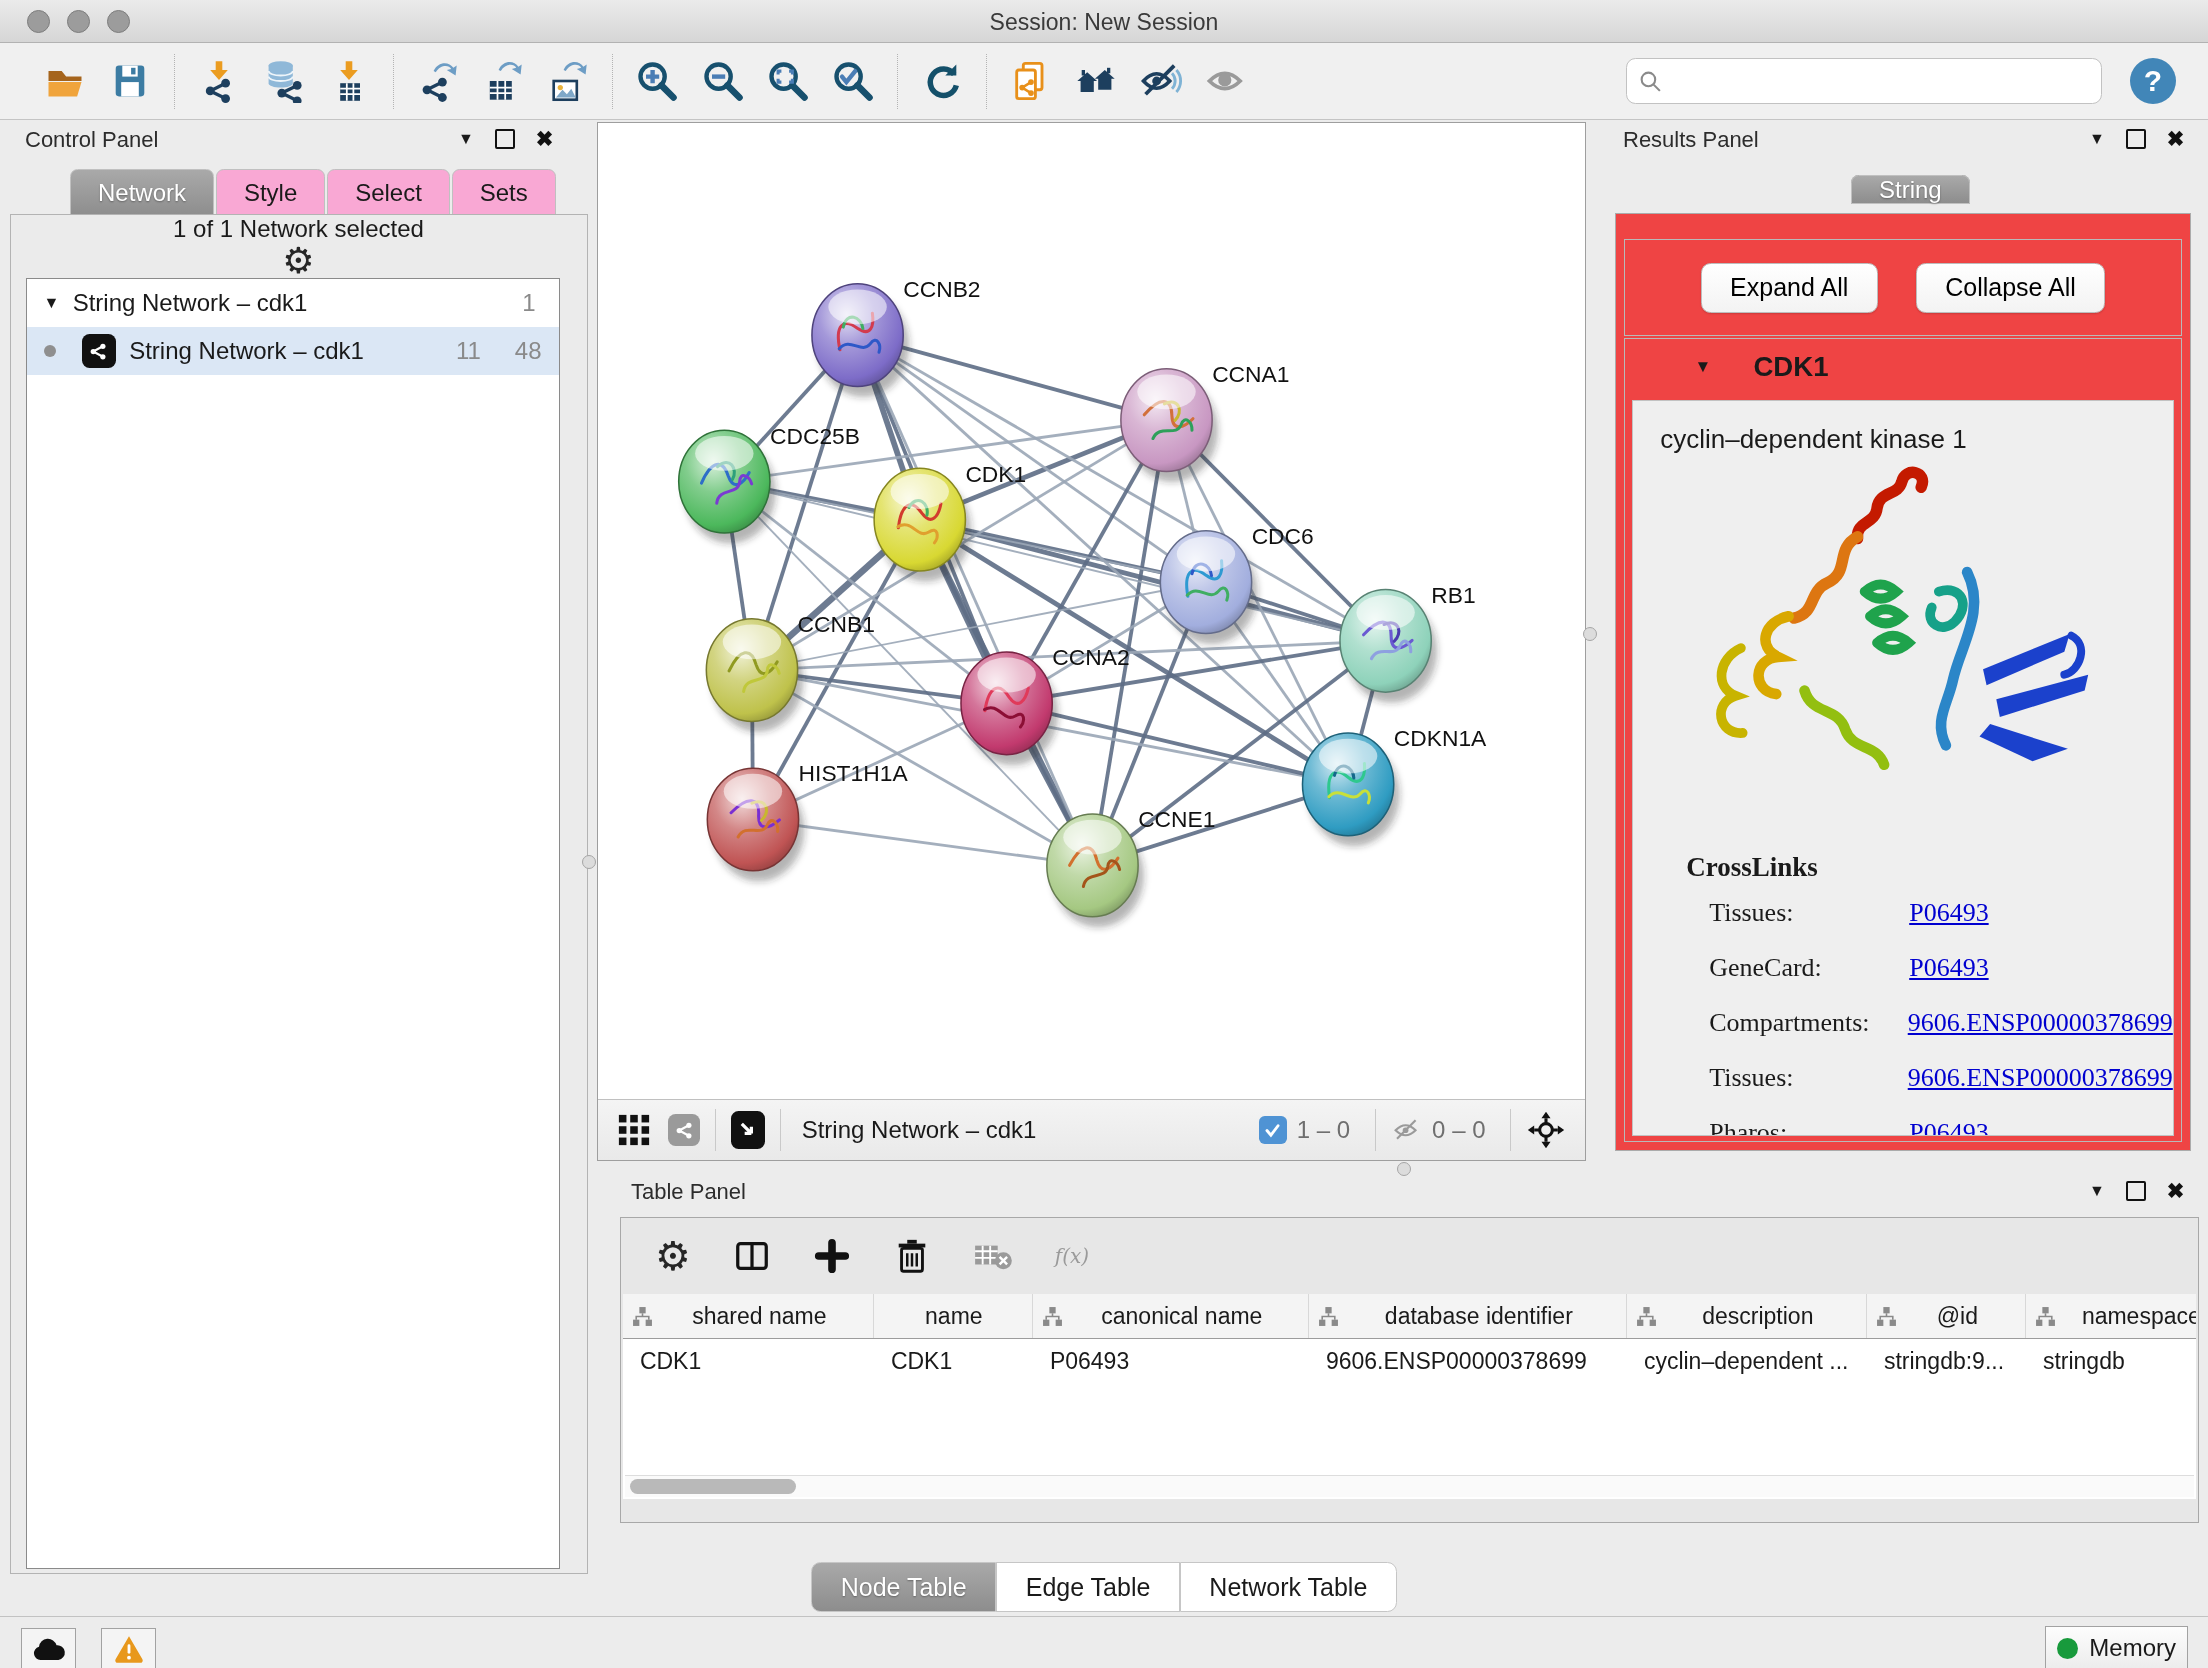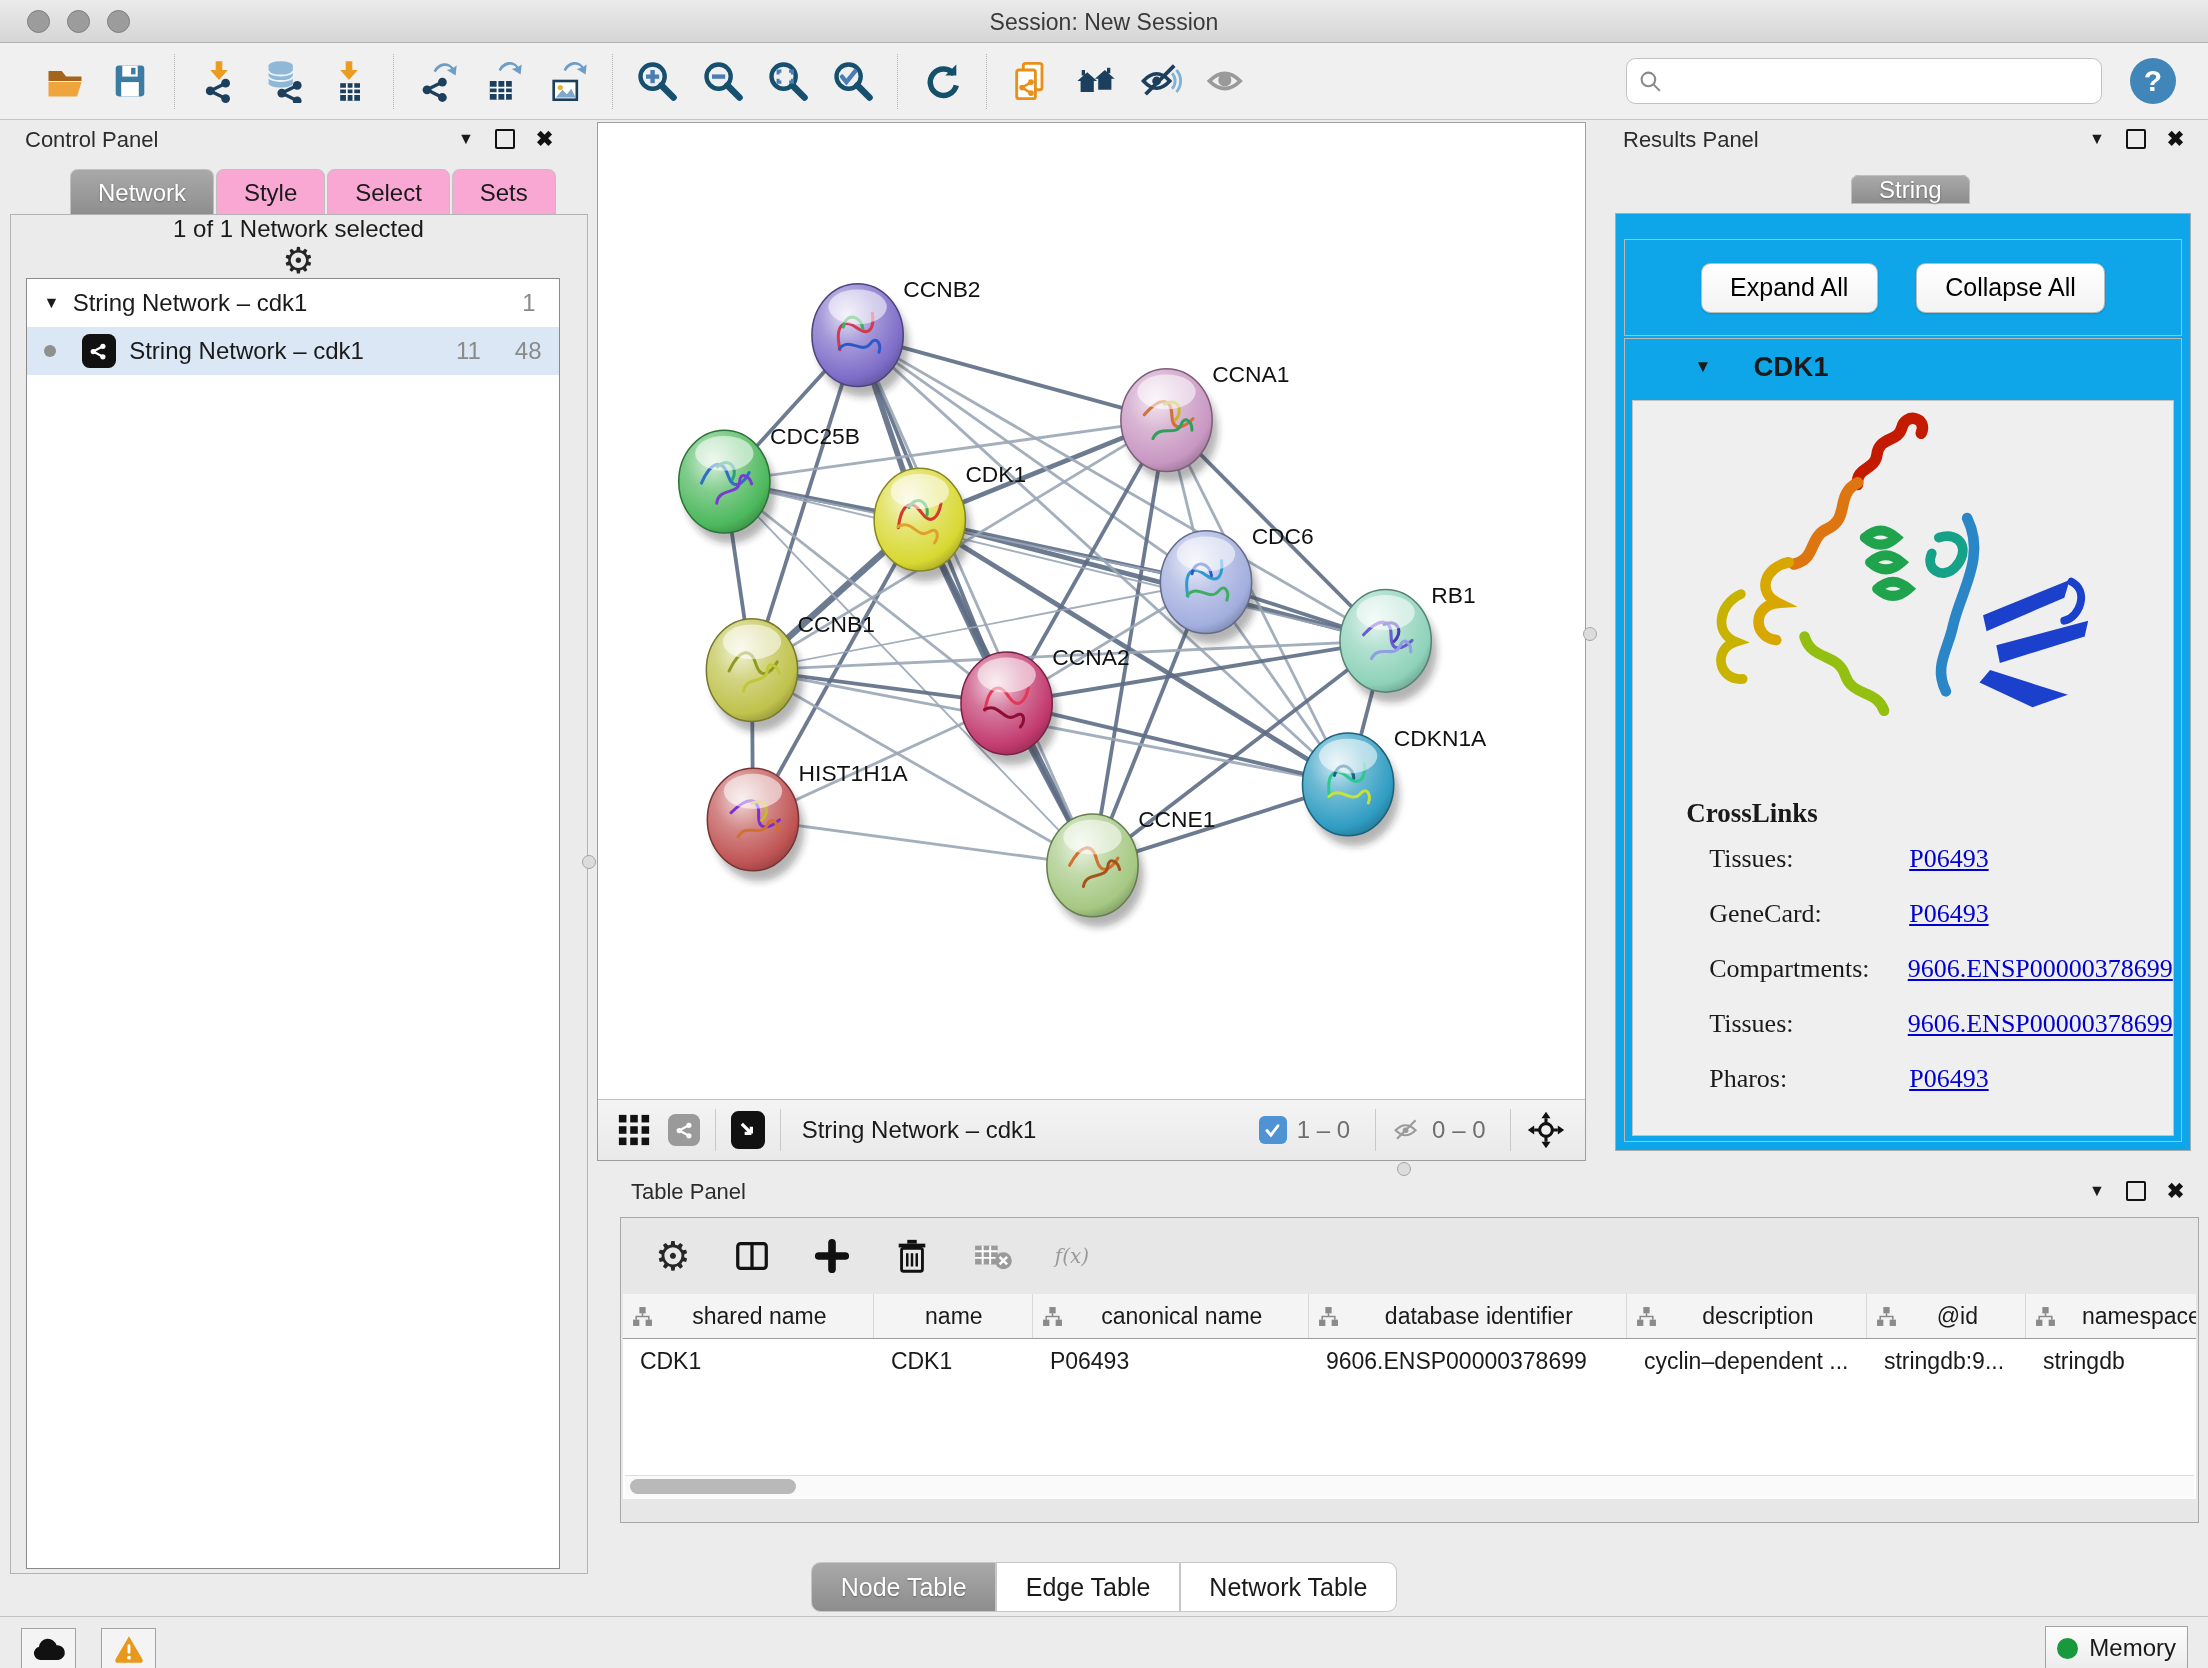--- a/index.html
+++ b/index.html
@@ -59,21 +59,21 @@
   .ntsep{width:0;height:42px;border-left:1px solid #c9c9c9;margin:0 15px;}
   .nt-title{font-size:24px;margin-left:5.7px;}
   .nt-right{margin-left:auto;display:flex;align-items:center;}
   .nt-num{font-size:24px;color:#6f6f6f;margin:0 9.5px;}
   .checkbox{width:28.5px;height:28.5px;border-radius:5.7px;background:#4f93d4;display:flex;
     align-items:center;justify-content:center;}
   
   .rp-header{position:absolute;left:1623px;top:127px;}
   .rp-ctrl{position:absolute;left:2089px;top:127px;width:99px;}
   .rp-tab{position:absolute;left:1851px;top:167px;}
-  .rp-box{position:absolute;left:1615px;top:213px;width:576px;height:938px;background:#0ea5e9;
+  .rp-box{position:absolute;left:1615px;top:213px;width:576px;height:938px;background:#ef4444;
     border:1px solid #ababab;box-sizing:border-box;}
   .rp-btnbox{position:absolute;left:7.6px;top:25px;right:7.6px;height:95px;border:1.9px solid #b9b9b9;
     display:flex;align-items:center;justify-content:center;gap:38px;}
   .rp-btn{background:linear-gradient(#ffffff,#f3f3f3);border:1px solid #bdbdbd;border-radius:9.5px;
     font-size:25px;padding:9.5px 28.5px;box-shadow:0 1px 1.9px rgba(0,0,0,.15);}
   .rp-section{position:absolute;left:7.6px;top:124px;right:7.6px;bottom:7.6px;border:1.9px solid #b9b9b9;}
   .rp-gene-row{height:55px;display:flex;align-items:center;}
   .rp-gene-row .caret{margin:0 42px 0 70px;font-size:17px;}
   .rp-gene{font-size:27.6px;font-weight:bold;}
   .rp-inner{position:absolute;left:7.6px;top:61px;right:7.6px;bottom:5.7px;background:#efefef;
@@ -649,20 +649,21 @@
     <div class="rp-btnbox">
       <button class="rp-btn">Expand All</button>
       <button class="rp-btn">Collapse All</button>
     </div>
     <div class="rp-section">
       <div class="rp-gene-row">
         <span class="caret">▼</span>
         <span class="rp-gene">CDK1</span>
       </div>
       <div class="rp-inner">
+        <div class="rp-desc">cyclin–dependent kinase 1</div>
         <svg width="533" height="380" viewBox="0 0 560 430" style="display:block;margin:3.8px auto 0">
           <g fill="none" stroke-linecap="round">
             <path d="M300 32c8-18-18-24-22-6-4 16-26 10-28 30-2 18-24 14-22 34" stroke="#c41a00" stroke-width="13"></path>
             <path d="M228 88c-26 14-8 40-34 52-22 10-12 34-38 40" stroke="#dd7611" stroke-width="13"></path>
             <path d="M150 178c-28 6-36 34-12 46-28 2-30 38-2 42" stroke="#d9a800" stroke-width="12"></path>
             <path d="M96 214c-26 12-30 44-6 54-26 8-20 44 8 42" stroke="#c8b400" stroke-width="11"></path>
             <path d="M168 262c8 28 38 18 46 44 8 24 36 16 44 40" stroke="#93bf10" stroke-width="12"></path>
             <path d="M236 150q18-16 36 0q-18 16-36 0m6 28q18-16 36 0q-18 16-36 0m8 30q18-16 36 0q-18 16-36 0" stroke="#1fa34c" stroke-width="11"></path>
             <path d="M320 150c26-8 36 16 18 34-14 14-34 2-26-16" stroke="#16a189" stroke-width="11"></path>
             <path d="M352 128c22 44-8 84-16 122-6 28-22 46-8 74" stroke="#2b86c8" stroke-width="12"></path>

